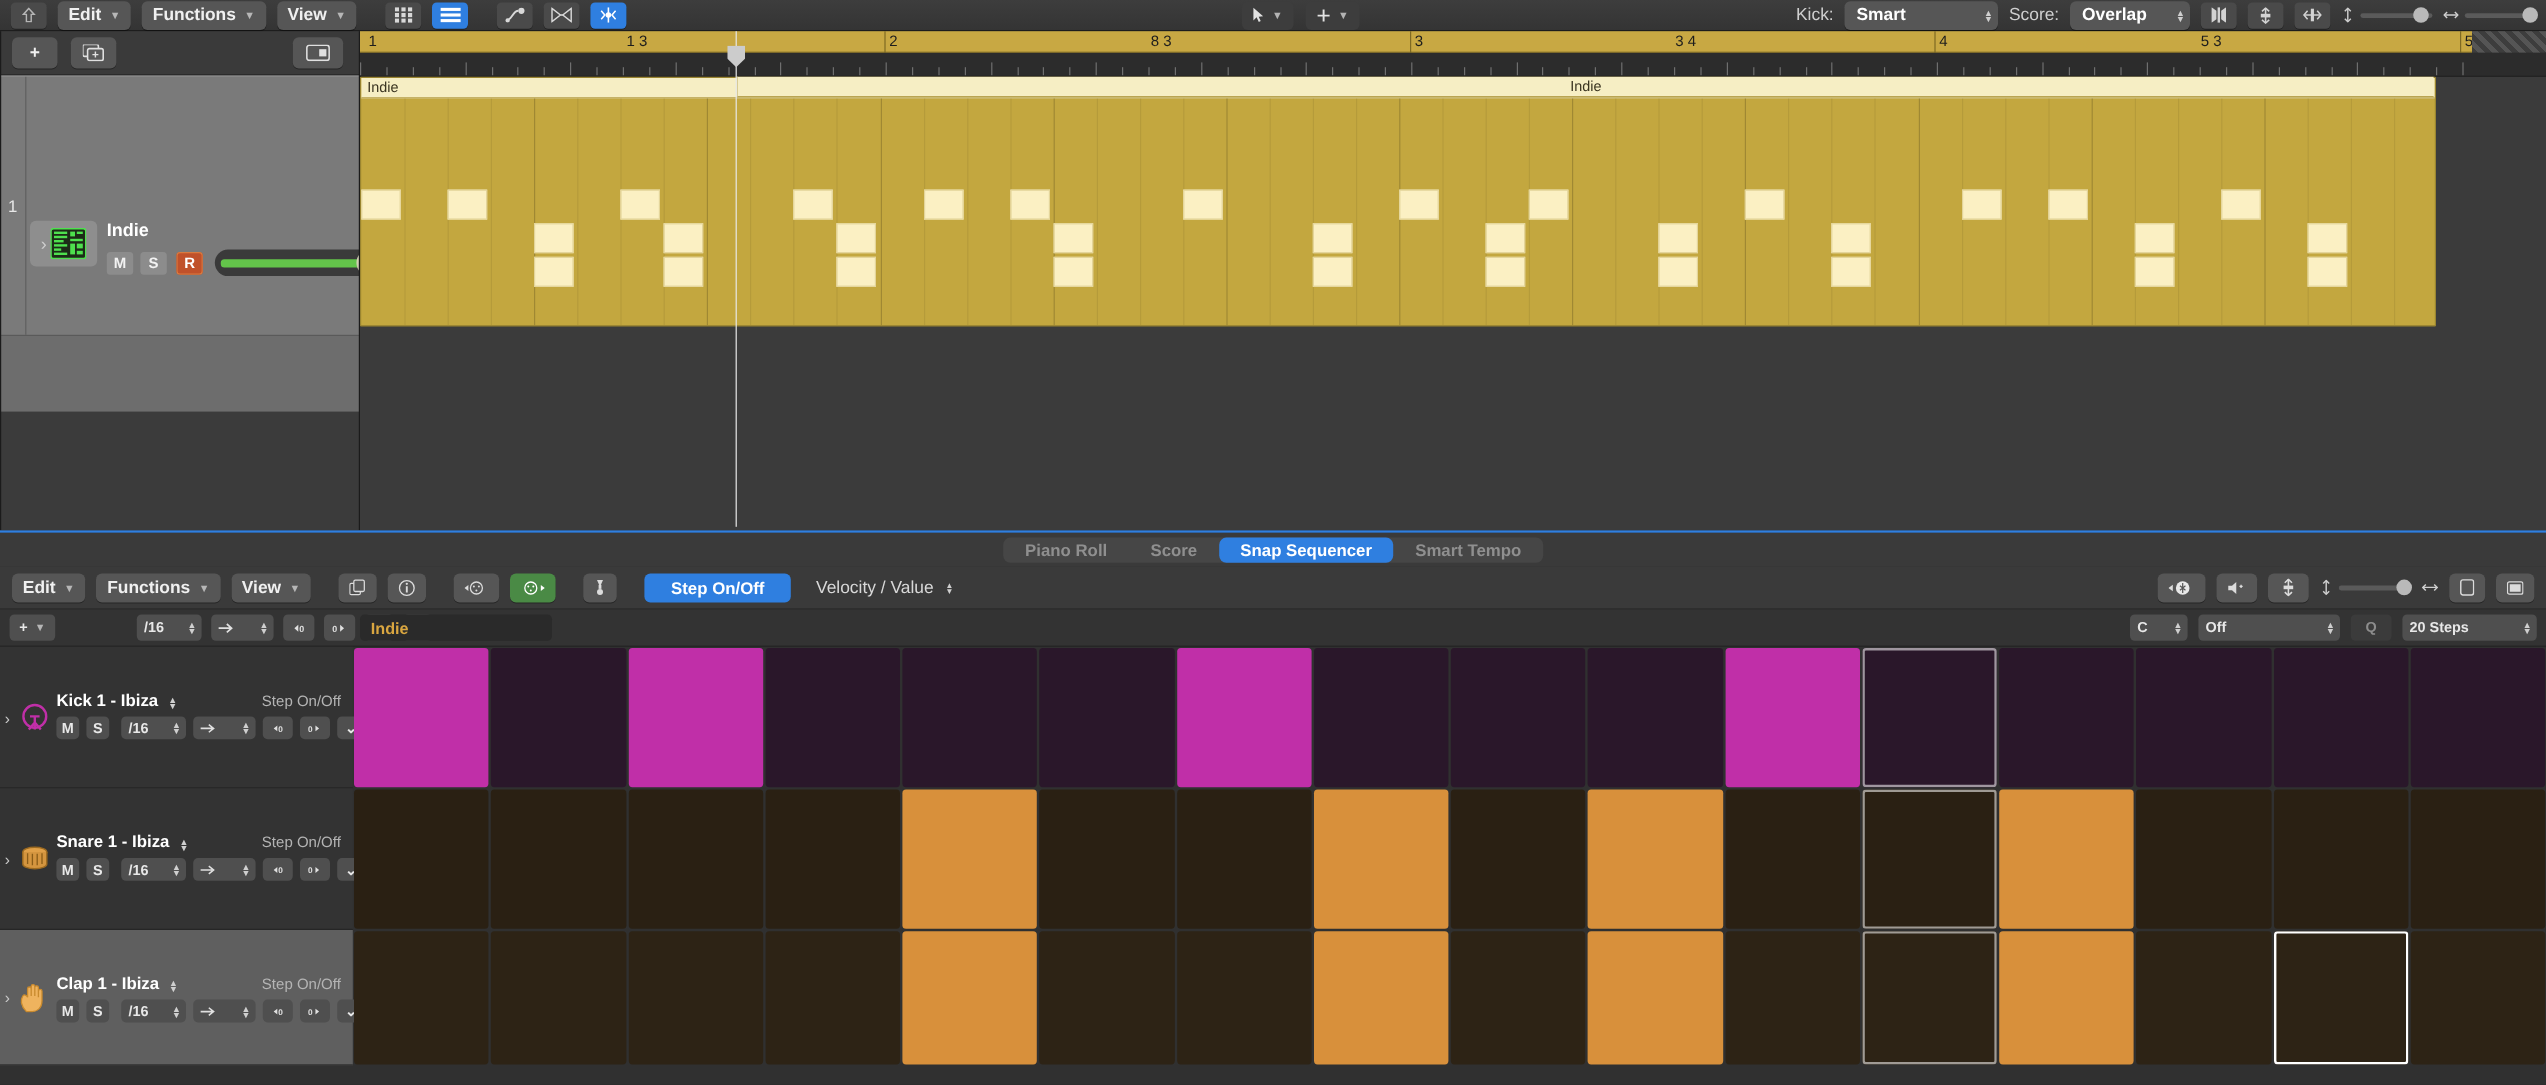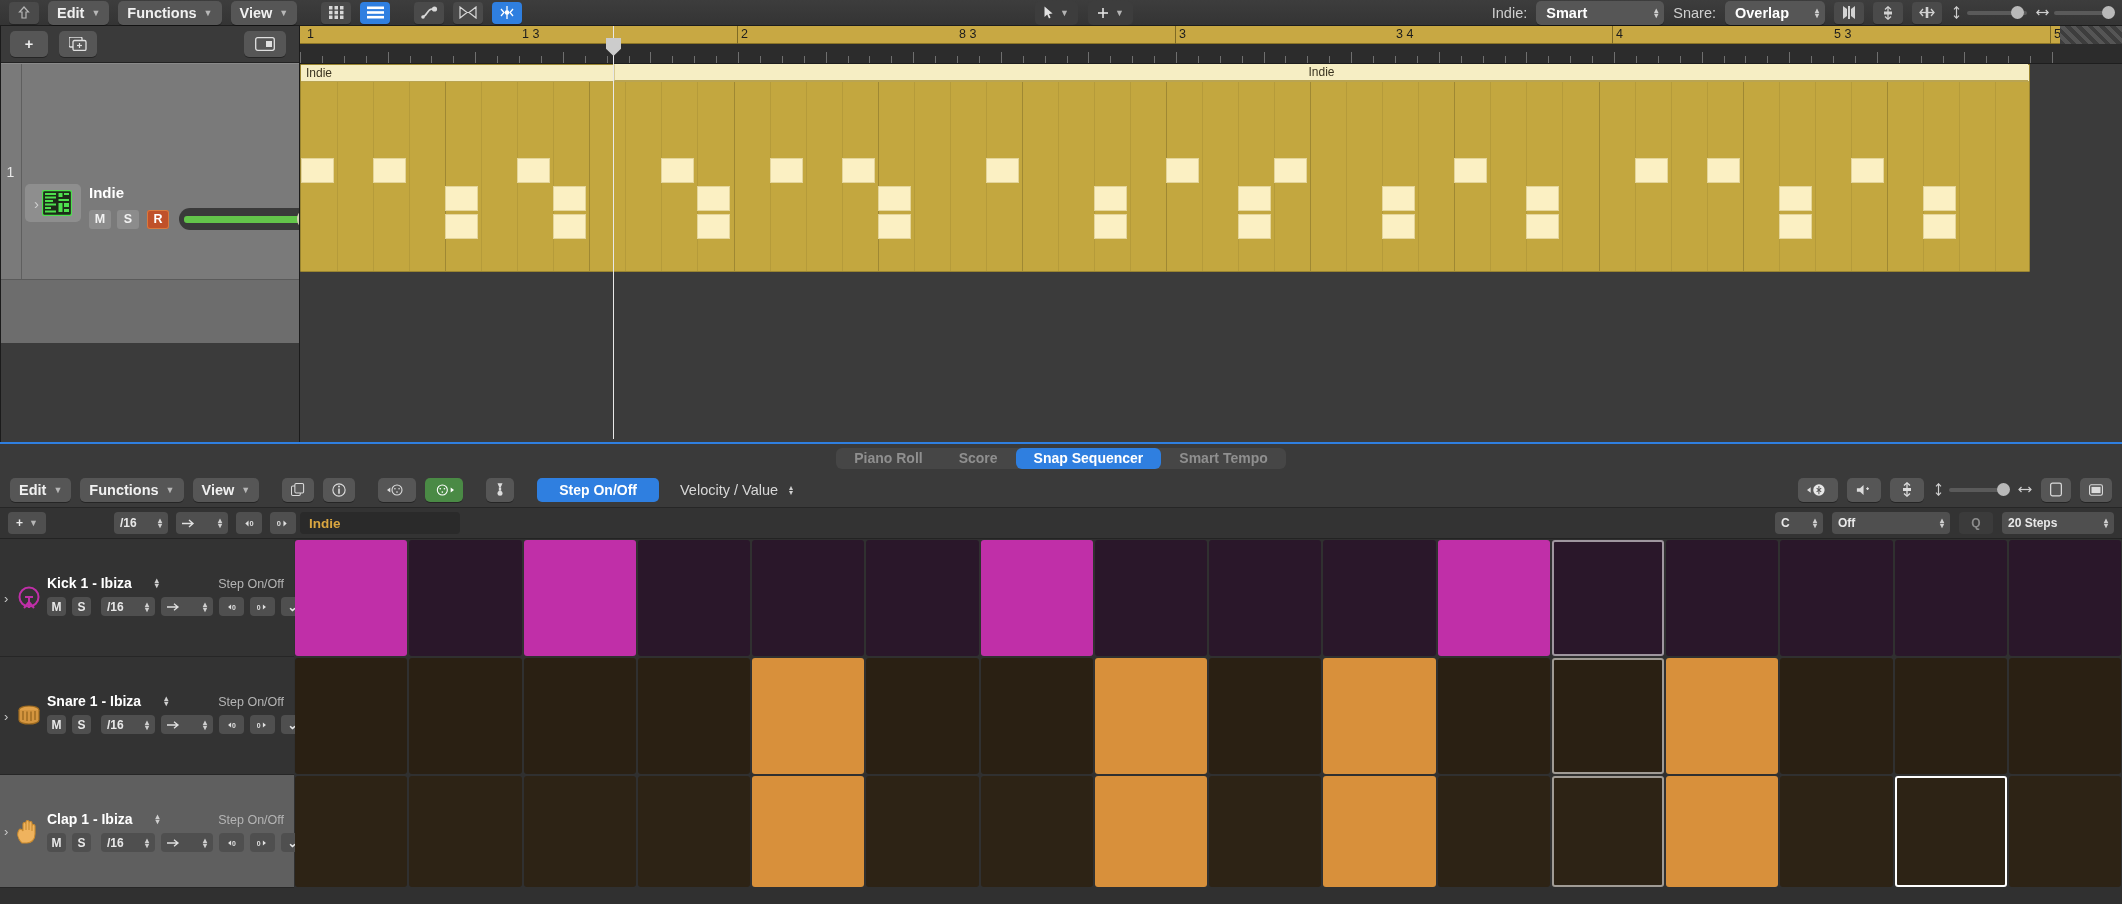--- a/index.html
+++ b/index.html
@@ -199,21 +199,21 @@
   .seq-row { position:relative; width:100%; }
   .row-header {
     position:absolute; left:0; top:0; width:294px; height:100%;
     border-bottom:1px solid #262626;
   }
   .row-header.dark { background:#333; }
   .row-header.light { background:#5f5f5f; }
   .disclosure { position:absolute; left:4px; top:50%; margin-top:-7px; color:#c9c9c9; font-size:13px; }
   .row-icon { position:absolute; left:15px; top:50%; margin-top:-14px; width:28px; height:28px;
     display:flex; align-items:center; justify-content:center; font-size:22px; }
-  .row-title { position:absolute; left:47px; font-size:14px; font-weight:bold; color:#fff; display:flex; align-items:center; gap:18px; }
+  .row-title { position:absolute; left:47px; font-size:14px; font-weight:bold; color:#fff; display:flex; align-items:flex-end; gap:5px; }
   .row-mode { position:absolute; right:10px; font-size:12.5px; color:#b4b4b4; }
   .row-ctrls { position:absolute; left:47px; display:flex; align-items:center; gap:6px; }
   .rc { height:19px; border-radius:4px; background:#4f4f4f; display:inline-flex;
     align-items:center; justify-content:center; padding:0 6px;
     font-size:12px; font-weight:bold; color:#e8e8e8; }
   .rc.sm { width:19px; padding:0; }
 
   .steps-area { position:absolute; left:294px; top:0; right:0; height:100%; display:flex; }
   .step {
     flex:1; margin:1px; border-radius:3px; position:relative;
@@ -305,29 +305,29 @@
     <div class="btn row" style="gap:6px;background:#3d3d3d;box-shadow:none;">
       <svg width="12" height="12" viewBox="0 0 12 12">
           <line x1="6" y1="1" x2="6" y2="11" stroke="#e2e2e2" stroke-width="1.6"></line>
           <line x1="1" y1="6" x2="11" y2="6" stroke="#e2e2e2" stroke-width="1.6"></line>
         </svg>
       <span class="chev">▼</span>
     </div>
   </div>
 
   <div id="top-right">
-    <span class="lbl">Indie:</span>
+    <span class="lbl">Kick:</span>
     <div class="pop" style="width:128px">
       <span>Smart</span>
       <span class="stepper">
           <span>▴</span>
           <span>▾</span>
         </span>
     </div>
-    <span class="lbl">Snare:</span>
+    <span class="lbl">Score:</span>
     <div class="pop" style="width:100px">
       <span>Overlap</span>
       <span class="stepper">
           <span>▴</span>
           <span>▾</span>
         </span>
     </div>
 
     <div class="tb-sq">
       <svg width="16" height="13" viewBox="0 0 16 13">

